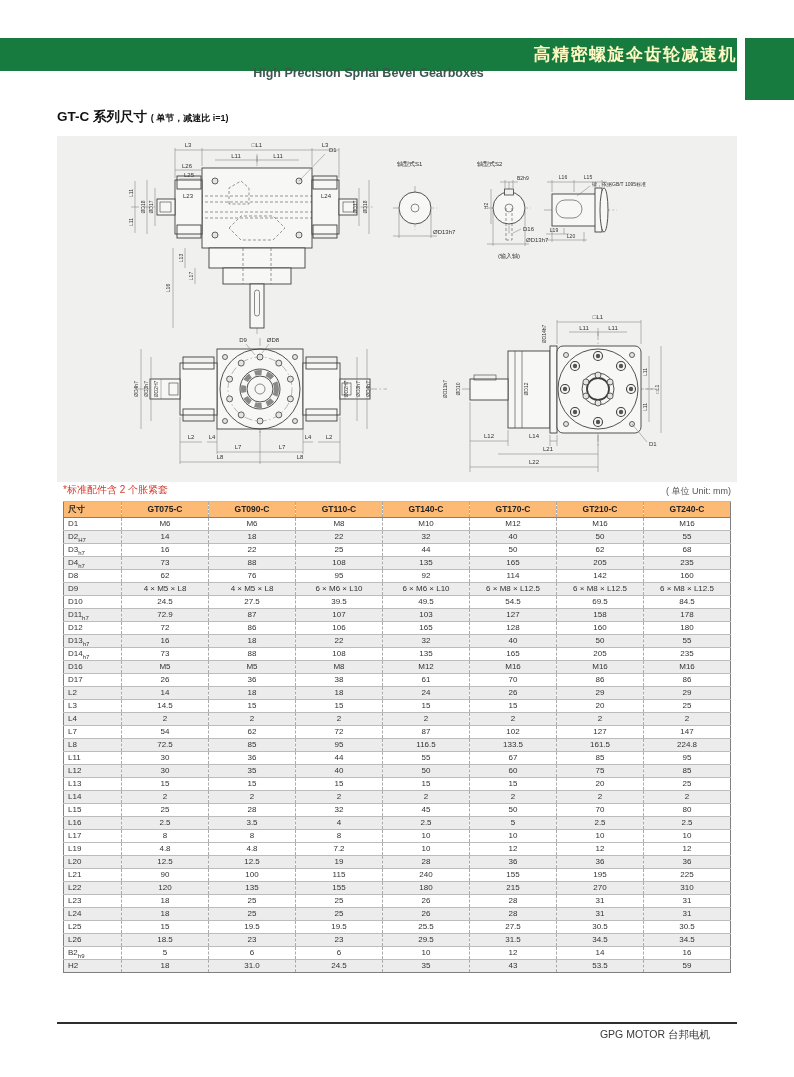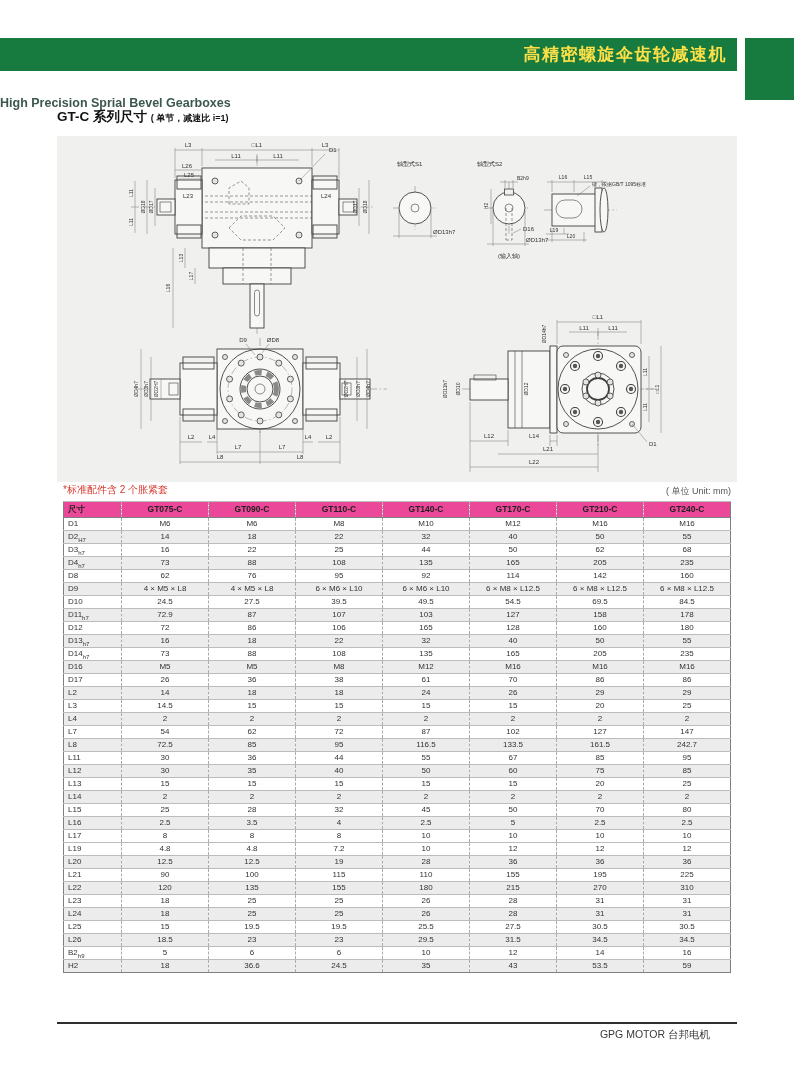--- a/index.html
+++ b/index.html
@@ -1,44 +1,44 @@
 <!DOCTYPE html>
 <html><head>
 <meta charset="utf-8">
 <style>
   html,body { margin:0; padding:0; }
   body { width:794px; height:1077px; position:relative; background:#ffffff;
          font-family:"Liberation Sans", sans-serif; overflow:hidden; }
   .banner { position:absolute; left:0; top:38px; width:737px; height:33px;
-            background:#177a3e; color:#fde047; font-weight:bold; font-size:17px;
-            line-height:33px; text-align:right; padding-right:10px; box-sizing:border-box;
+            background:#177a3e; color:#fef9c3; font-weight:bold; font-size:17px;
+            line-height:33px; text-align:right; box-sizing:border-box;
             letter-spacing:1.5px; }
   .corner-block { position:absolute; left:745px; top:38px; width:49px; height:62px; background:#177a3e; }
-  .subtitle { position:absolute; left:0; top:96px; width:737px; text-align:left;
+  .subtitle { position:absolute; left:0; top:66px; width:737px; text-align:center;
               font-weight:bold; font-size:12.5px; color:#3c584e; }
   .section-title { position:absolute; left:57px; top:108px; font-weight:bold; font-size:13.5px; color:#111;text-align:center; }
   .section-title .small { font-size:9px; }
   .panel { position:absolute; left:57px; top:136px; width:680px; height:346px; background:#f0f1ee; }
   svg text { font-size:6px; fill:#333; }
   svg .t5 { font-size:5px; }
   .ln  { stroke:#3f3f3f; stroke-width:0.9; fill:none; }
   .lnf { stroke:#3f3f3f; stroke-width:0.9; fill:#f7f7f5; }
   .ln2 { stroke:#3f3f3f; stroke-width:0.6; fill:none; }
   .dash { stroke:#555; stroke-width:0.6; fill:none; stroke-dasharray:3 2; }
   .cl  { stroke:#777; stroke-width:0.5; fill:none; stroke-dasharray:8 2.5 1.5 2.5; }
   .dim { stroke:#777; stroke-width:0.5; fill:none; }
   .hole { stroke:#3f3f3f; stroke-width:0.8; fill:#e4e4e2; }
   .note-red { position:absolute; left:63px; top:483px; color:#d63a2e; font-size:10px; }
   .unit { position:absolute; left:437px; top:485px; width:294px; text-align:right; font-size:9px; color:#555; }
   table.dim-table { position:absolute; left:63px; top:501px; width:668px;
           border-collapse:collapse; table-layout:fixed; font-size:8px; color:#333;
           border:1px solid #7f7f7f; background:#fff; }
   .dim-table th, .dim-table td { border-top:1px solid #bcbcbc; height:12px; line-height:12px;
           padding:0; text-align:center; font-weight:normal; white-space:nowrap; overflow:hidden; }
-  .dim-table thead th { background:#ec4899; height:15px; line-height:15px; font-size:8.5px;
+  .dim-table thead th { background:#fdba74; height:15px; line-height:15px; font-size:8.5px;
           color:#222; border-bottom:1px solid #7f7f7f; font-weight:600; }
   .dim-table th + th, .dim-table td + td { border-left:1px dashed #ababab; }
   .dim-table thead th:first-child, .dim-table td.lbl { text-align:left; padding-left:4px; }
   .dim-table tr.alt td { background:#ececec; }
   .dim-table sub { font-size:6px; line-height:0; }
   .footer-line { position:absolute; left:57px; top:1022px; width:680px; height:2px; background:#2e2e2e; }
   .footer-brand { position:absolute; left:437px; top:1028px; width:273px; text-align:right;
                   font-size:10.5px; color:#3a3a3a; }
 </style>
 </head>
@@ -554,21 +554,21 @@
         <td>147</td>
       </tr>
       <tr class="alt">
         <td class="lbl">L8</td>
         <td>72.5</td>
         <td>85</td>
         <td>95</td>
         <td>116.5</td>
         <td>133.5</td>
         <td>161.5</td>
-        <td>242.7</td>
+        <td>224.8</td>
       </tr>
       <tr>
         <td class="lbl">L11</td>
         <td>30</td>
         <td>36</td>
         <td>44</td>
         <td>55</td>
         <td>67</td>
         <td>85</td>
         <td>95</td>
@@ -651,21 +651,21 @@
         <td>28</td>
         <td>36</td>
         <td>36</td>
         <td>36</td>
       </tr>
       <tr>
         <td class="lbl">L21</td>
         <td>90</td>
         <td>100</td>
         <td>115</td>
-        <td>110</td>
+        <td>240</td>
         <td>155</td>
         <td>195</td>
         <td>225</td>
       </tr>
       <tr class="alt">
         <td class="lbl">L22</td>
         <td>120</td>
         <td>135</td>
         <td>155</td>
         <td>180</td>
@@ -719,21 +719,21 @@
         <td>6</td>
         <td>6</td>
         <td>10</td>
         <td>12</td>
         <td>14</td>
         <td>16</td>
       </tr>
       <tr class="alt">
         <td class="lbl">H2</td>
         <td>18</td>
-        <td>36.6</td>
+        <td>31.0</td>
         <td>24.5</td>
         <td>35</td>
         <td>43</td>
         <td>53.5</td>
         <td>59</td>
       </tr>
     </tbody>
 </table>
 
 <div class="footer-line"></div>

